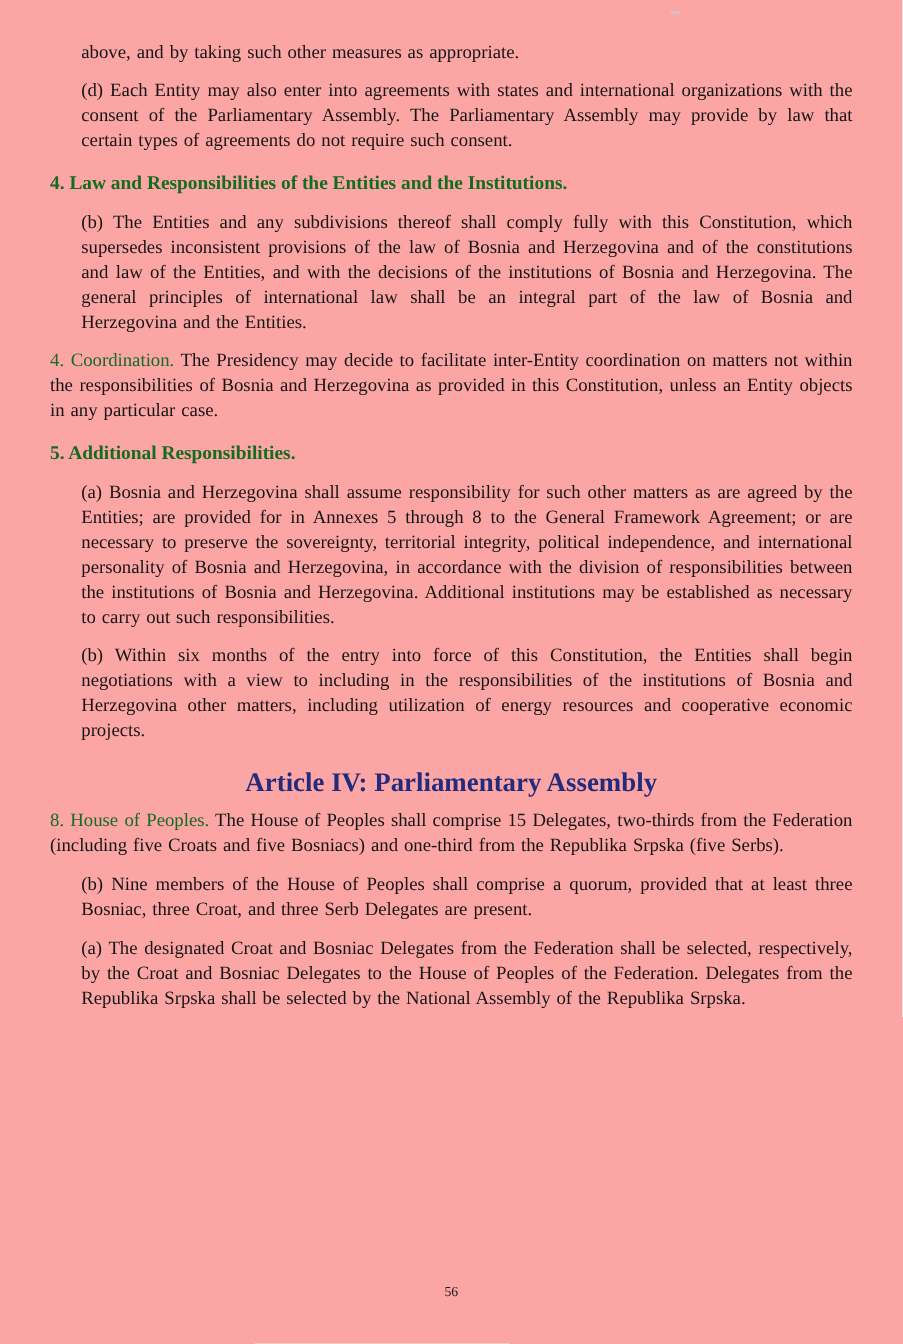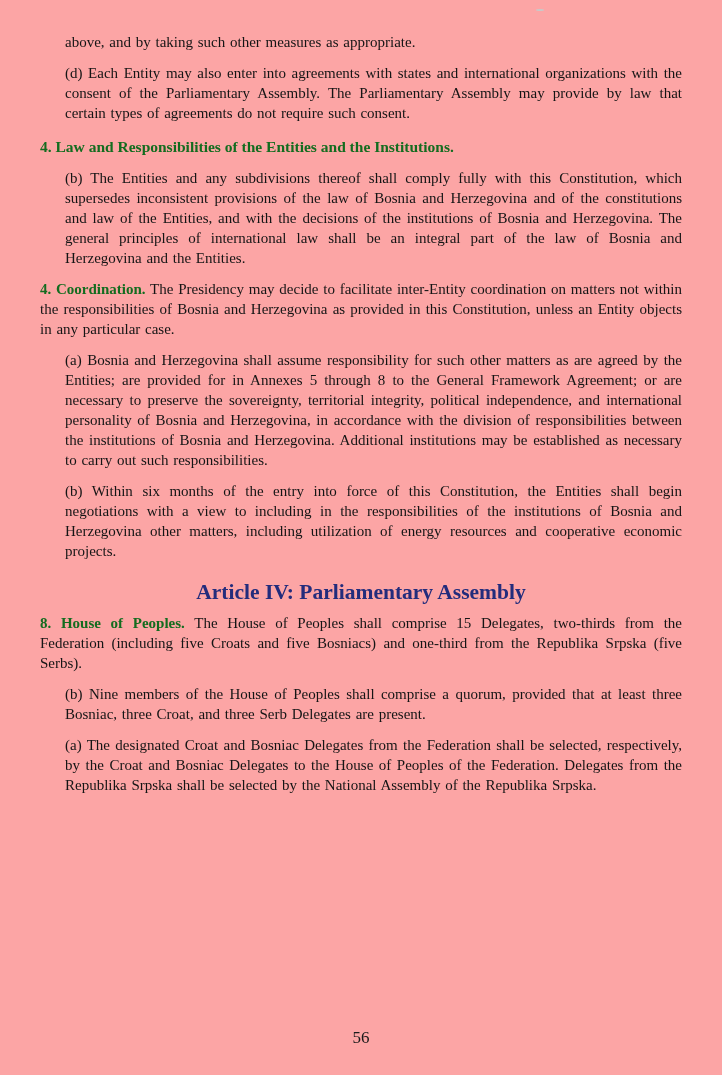--- a/index.html
+++ b/index.html
@@ -32,39 +32,39 @@
   .indent {
     margin-left: 25px;
   }
   .heading-green {
     font-size: 15.5px;
     line-height: 20px;
     font-weight: bold;
     margin: 14px 0 11px 0;
   }
   .lead {
-    font-weight: bold;
+    font-weight: normal;
   }
   .article-heading {
     font-size: 21.5px;
     line-height: 28px;
     font-weight: bold;
     margin: 17px 0 7px 0;
     text-align: center;
   }
   .justify-last {
     text-align-last: justify;
   }
   .page-number {
     position: absolute;
     top: 1028px;
     left: 0;
     width: 100%;
     text-align: center;
-    font-size: 17px;
+    font-size: 11px;
     color: #1a1a1a;
   }
   .scan-speck {
     position: absolute;
     left: 536px;
     top: 9px;
     width: 8px;
     height: 2px;
     background: #c9c9c9;
     border-radius: 50%;
@@ -82,20 +82,21 @@
 
     <p class="para indent">(d) Each Entity may also enter into agreements with states and international organizations with the consent of the Parliamentary Assembly. The Parliamentary Assembly may provide by law that certain types of agreements do not require such consent.</p>
 
     <h3 class="heading-green" style="color:#136c1f;">4. Law and Responsibilities of the Entities and the Institutions.</h3>
 
 
     <p class="para indent">(b) The Entities and any subdivisions thereof shall comply fully with this Constitution, which supersedes inconsistent provisions of the law of Bosnia and Herzegovina and of the constitutions and law of the Entities, and with the decisions of the institutions of Bosnia and Herzegovina. The general principles of international law shall be an integral part of the law of Bosnia and Herzegovina and the Entities.</p>
 
     <p class="para"><span class="lead" style="color:#136c1f;">4. Coordination.</span><span> The Presidency may decide to facilitate inter-Entity coordination on matters not within the responsibilities of Bosnia and Herzegovina as provided in this Constitution, unless an Entity objects in any particular case.</span></p>
 
+    <h3 class="heading-green" style="color:#136c1f;">5. Additional Responsibilities.</h3>
 
     <p class="para indent">(a) Bosnia and Herzegovina shall assume responsibility for such other matters as are agreed by the Entities; are provided for in Annexes 5 through 8 to the General Framework Agreement; or are necessary to preserve the sovereignty, territorial integrity, political independence, and international personality of Bosnia and Herzegovina, in accordance with the division of responsibilities between the institutions of Bosnia and Herzegovina. Additional institutions may be established as necessary to carry out such responsibilities.</p>
 
     <p class="para indent">(b) Within six months of the entry into force of this Constitution, the Entities shall begin negotiations with a view to including in the responsibilities of the institutions of Bosnia and Herzegovina other matters, including utilization of energy resources and cooperative economic projects.</p>
 
     <h2 class="article-heading" style="color:#232c7c;">Article IV: Parliamentary Assembly</h2>
 
 
     <p class="para"><span class="lead" style="color:#136c1f;">8. House of Peoples.</span><span> The House of Peoples shall comprise 15 Delegates, two-thirds from the Federation (including five Croats and five Bosniacs) and one-third from the Republika Srpska (five Serbs).</span></p>
 

